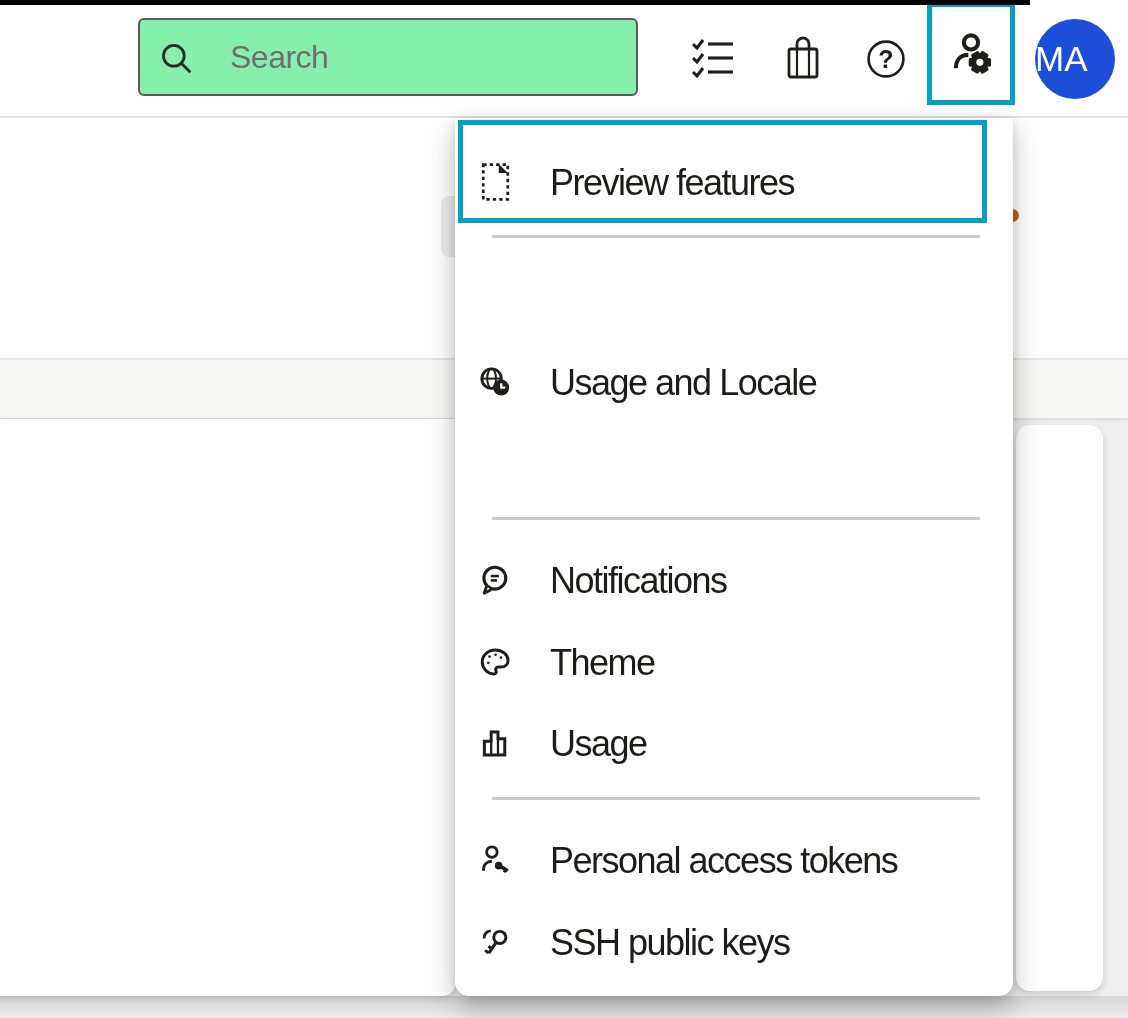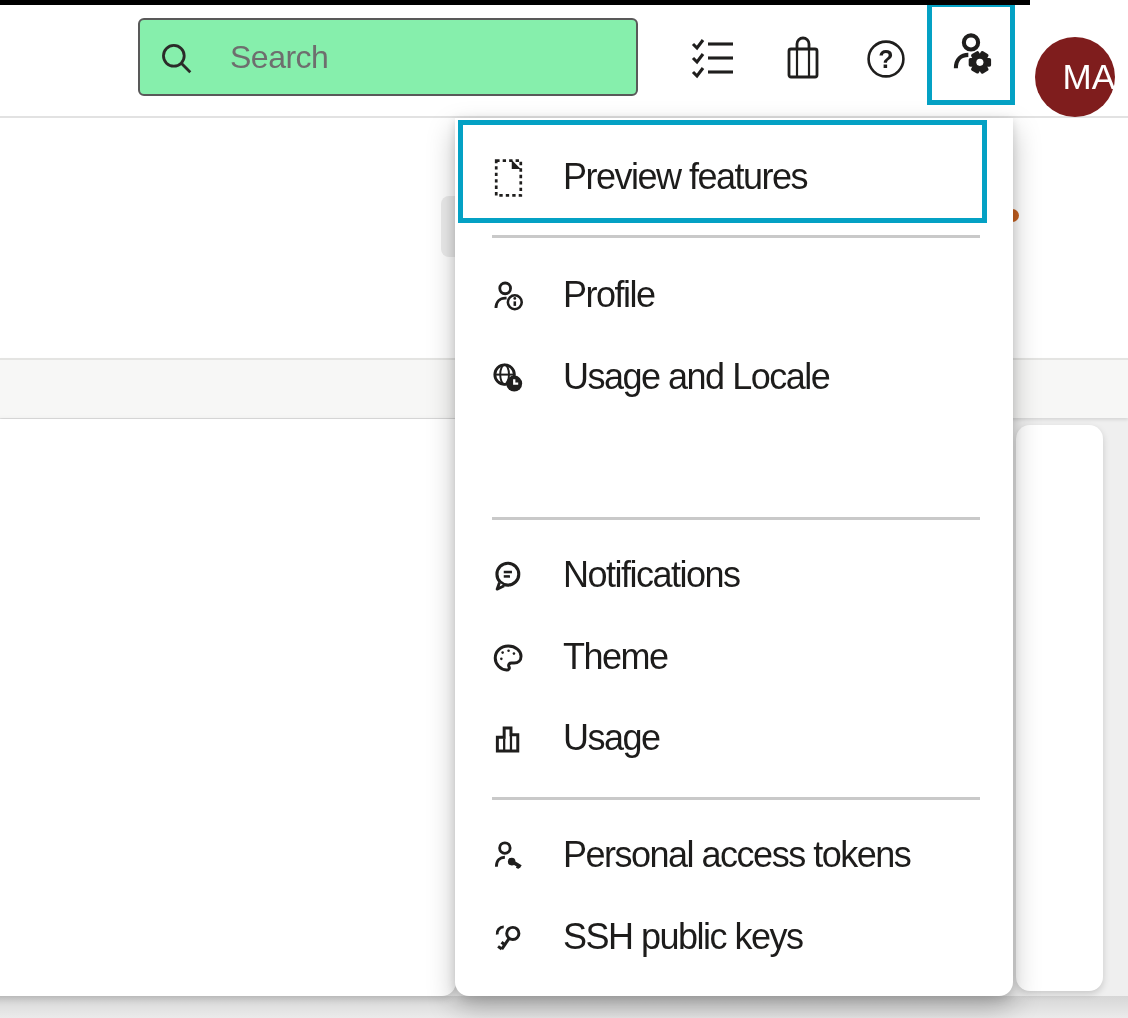--- a/index.html
+++ b/index.html
@@ -58,37 +58,37 @@
     position:absolute; left:0; top:0; width:40px; height:40px;
     display:flex; align-items:center; justify-content:center;
     font-size:25px; font-weight:600; color:#1f1e1d;
   }
   .gear-box {
     position:absolute; left:927px; top:2px; width:88px; height:103px; z-index:8;
     background:#fff; border:5px solid #04a1c4; display:flex; align-items:center; justify-content:center;
     cursor:pointer;
   }
   .avatar {
-    position:absolute; left:1035px; top:37px; width:80px; height:80px; border-radius:50%;
-    background:#7f1d1d; display:flex; align-items:center; justify-content:flex-end; cursor:pointer; z-index:8;
+    position:absolute; left:1035px; top:19px; width:80px; height:80px; border-radius:50%;
+    background:#1d4ed8; display:flex; align-items:center; justify-content:flex-start; cursor:pointer; z-index:8;
   }
   .avatar span { color:#fff; font-size:35px; letter-spacing:0; }
   
   .dropdown {
     position:absolute; left:455px; top:118px; width:558px; height:878px; z-index:10;
     background:#fff; border-radius:0 0 14px 14px;
     box-shadow:0 12px 28px rgba(0,0,0,.25), 0 2px 10px rgba(0,0,0,.12);
   }
   .menu-highlight {
     position:absolute; left:3px; top:2px; width:529px; height:103px;
     border:5px solid #04a1c4; pointer-events:none;
   }
   .menu-row {
     position:absolute; left:0; width:100%; height:48px;
-    display:flex; align-items:flex-start; padding-left:35px; gap:37px; cursor:pointer;
+    display:flex; align-items:flex-end; padding-left:22px; gap:37px; cursor:pointer;
   }
   .menu-ico { width:36px; height:44px; display:flex; align-items:center; justify-content:center; flex:0 0 36px; }
   .menu-label { font-size:36px; letter-spacing:-1.5px; color:#1d1c1b; white-space:nowrap; }
   .menu-divider {
     position:absolute; left:37px; width:488px; height:3px; background:#c9c9c9;
   }
   .r0{top:38px}.r1{top:156px}.r2{top:238px}.r3{top:319px}.r4{top:436px}
   .r5{top:518px}.r6{top:599px}.r7{top:716px}.r8{top:798px}
   .d0{top:117px}.d1{top:399px}.d2{top:679px}
   svg { display:block; }
@@ -168,32 +168,20 @@
         <svg width="31" height="42" viewBox="0 0 24 32">
           <rect x="2.5" y="2.5" width="19" height="27" fill="none" stroke="#1f1e1d" stroke-width="2.1" stroke-dasharray="2.6 2.4"></rect>
           <polygon points="14.5,2 21.5,9 14.5,9" fill="#1f1e1d"></polygon>
         </svg>
       </span>
       <span class="menu-label">Preview features</span>
     </div>
 
     <div class="menu-divider d0"></div>
 
-    <div class="menu-row r1">
-      <span class="menu-ico">
-        <svg width="34" height="34" viewBox="0 0 24 24">
-          <circle cx="10" cy="6.6" r="3.8" fill="none" stroke="#1f1e1d" stroke-width="2"></circle>
-          <path d="M3.5 20.5 c0-4.6 2.9-7 6.5-7 h1" fill="none" stroke="#1f1e1d" stroke-width="2"></path>
-          <circle cx="16.8" cy="16.4" r="4.9" fill="none" stroke="#1f1e1d" stroke-width="1.8"></circle>
-          <line x1="16.8" y1="15.8" x2="16.8" y2="19" stroke="#1f1e1d" stroke-width="1.8"></line>
-          <circle cx="16.8" cy="13.7" r="1" fill="#1f1e1d"></circle>
-        </svg>
-      </span>
-      <span class="menu-label">Profile</span>
-    </div>
 
     <div class="menu-row r2">
       <span class="menu-ico">
         <svg width="34" height="34" viewBox="0 0 24 24">
           <circle cx="9.6" cy="9.6" r="6.9" fill="none" stroke="#1f1e1d" stroke-width="2"></circle>
           <ellipse cx="9.6" cy="9.6" rx="3.1" ry="6.9" fill="none" stroke="#1f1e1d" stroke-width="1.4"></ellipse>
           <line x1="2.7" y1="9.6" x2="16.5" y2="9.6" stroke="#1f1e1d" stroke-width="1.4"></line>
           <circle cx="16.4" cy="15.9" r="5.6" fill="#1f1e1d"></circle>
           <path d="M16.4 12.9 V16 H19.2" fill="none" stroke="#ffffff" stroke-width="1.6"></path>
         </svg>

